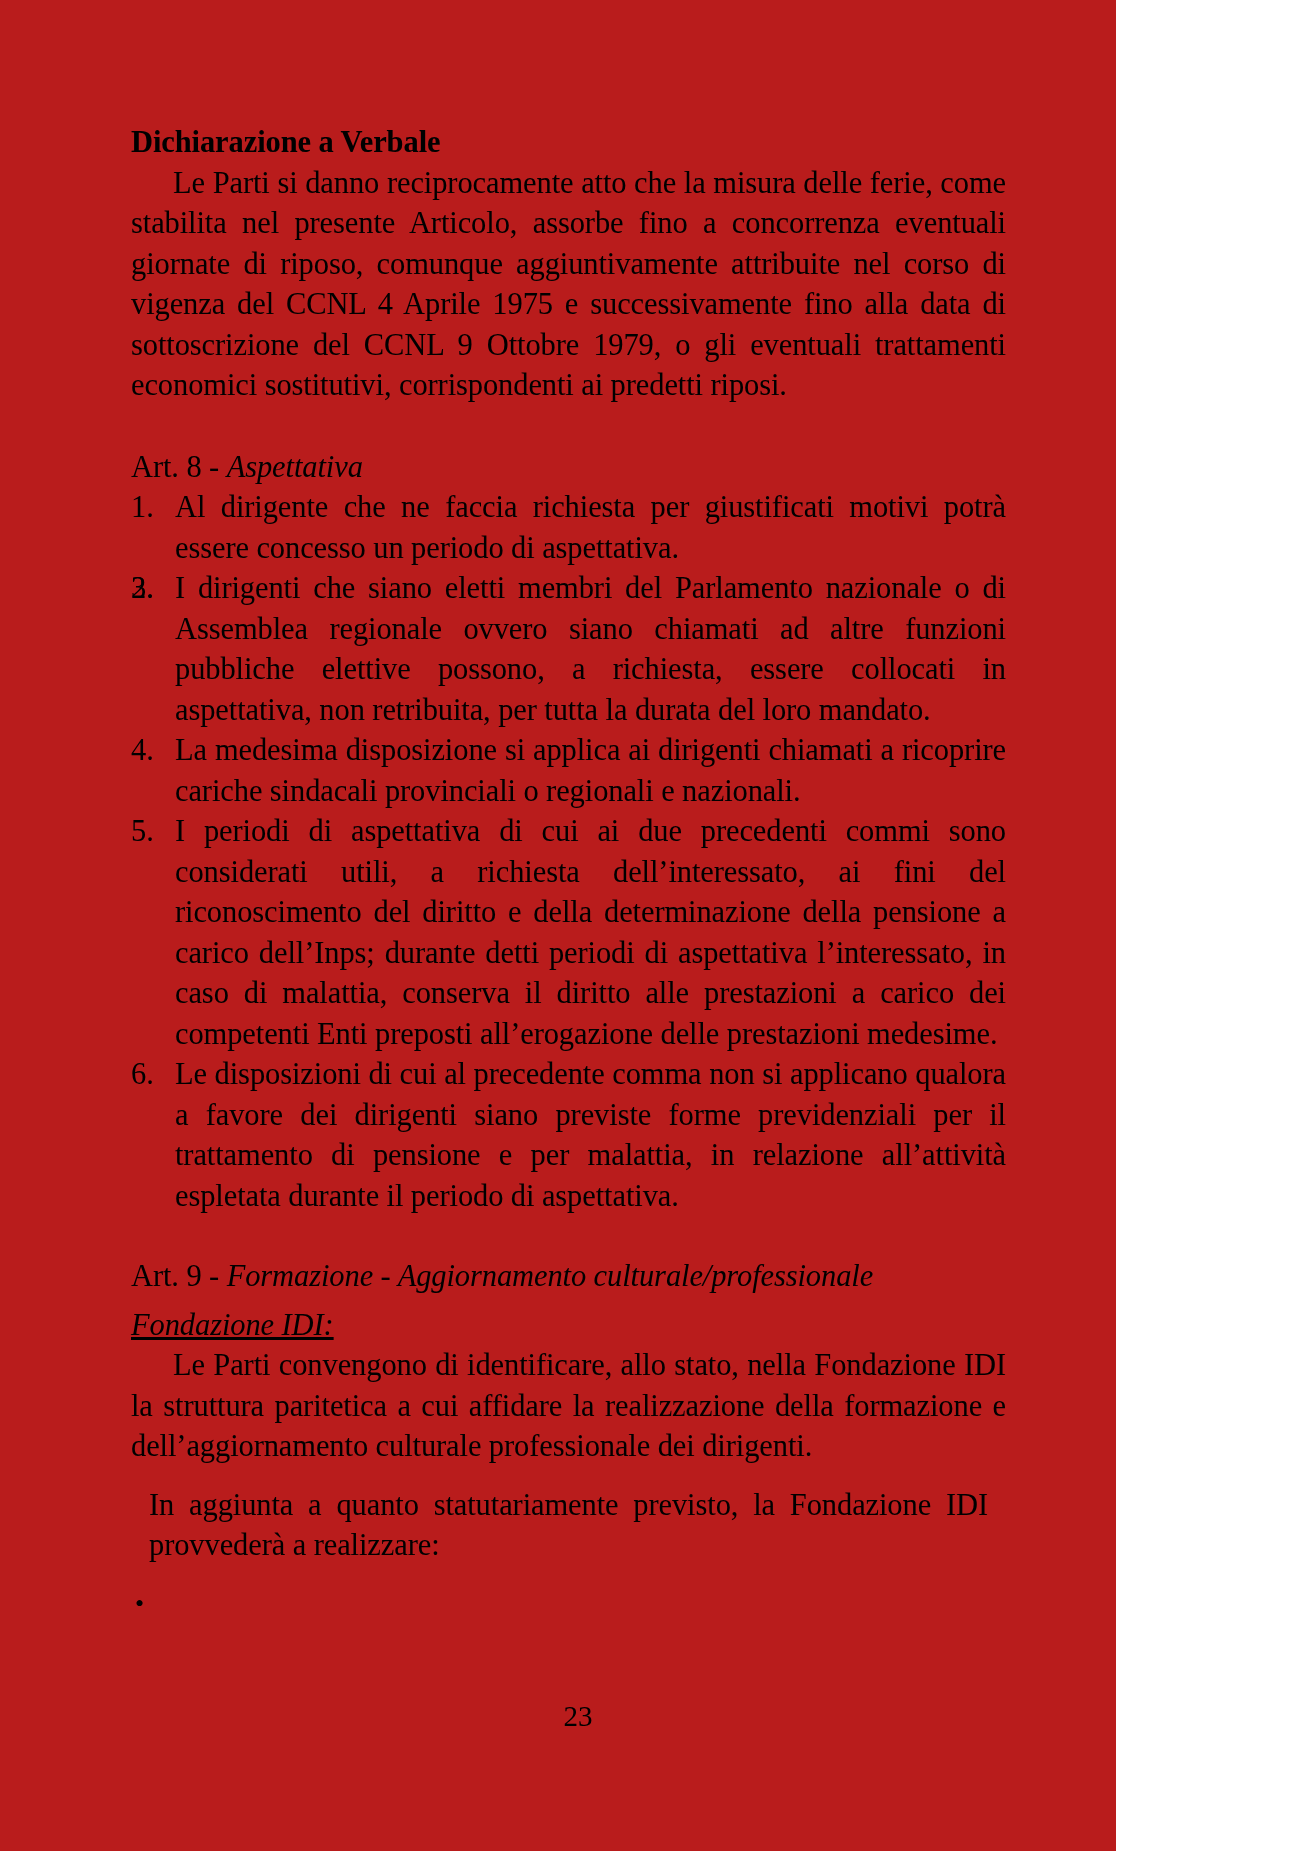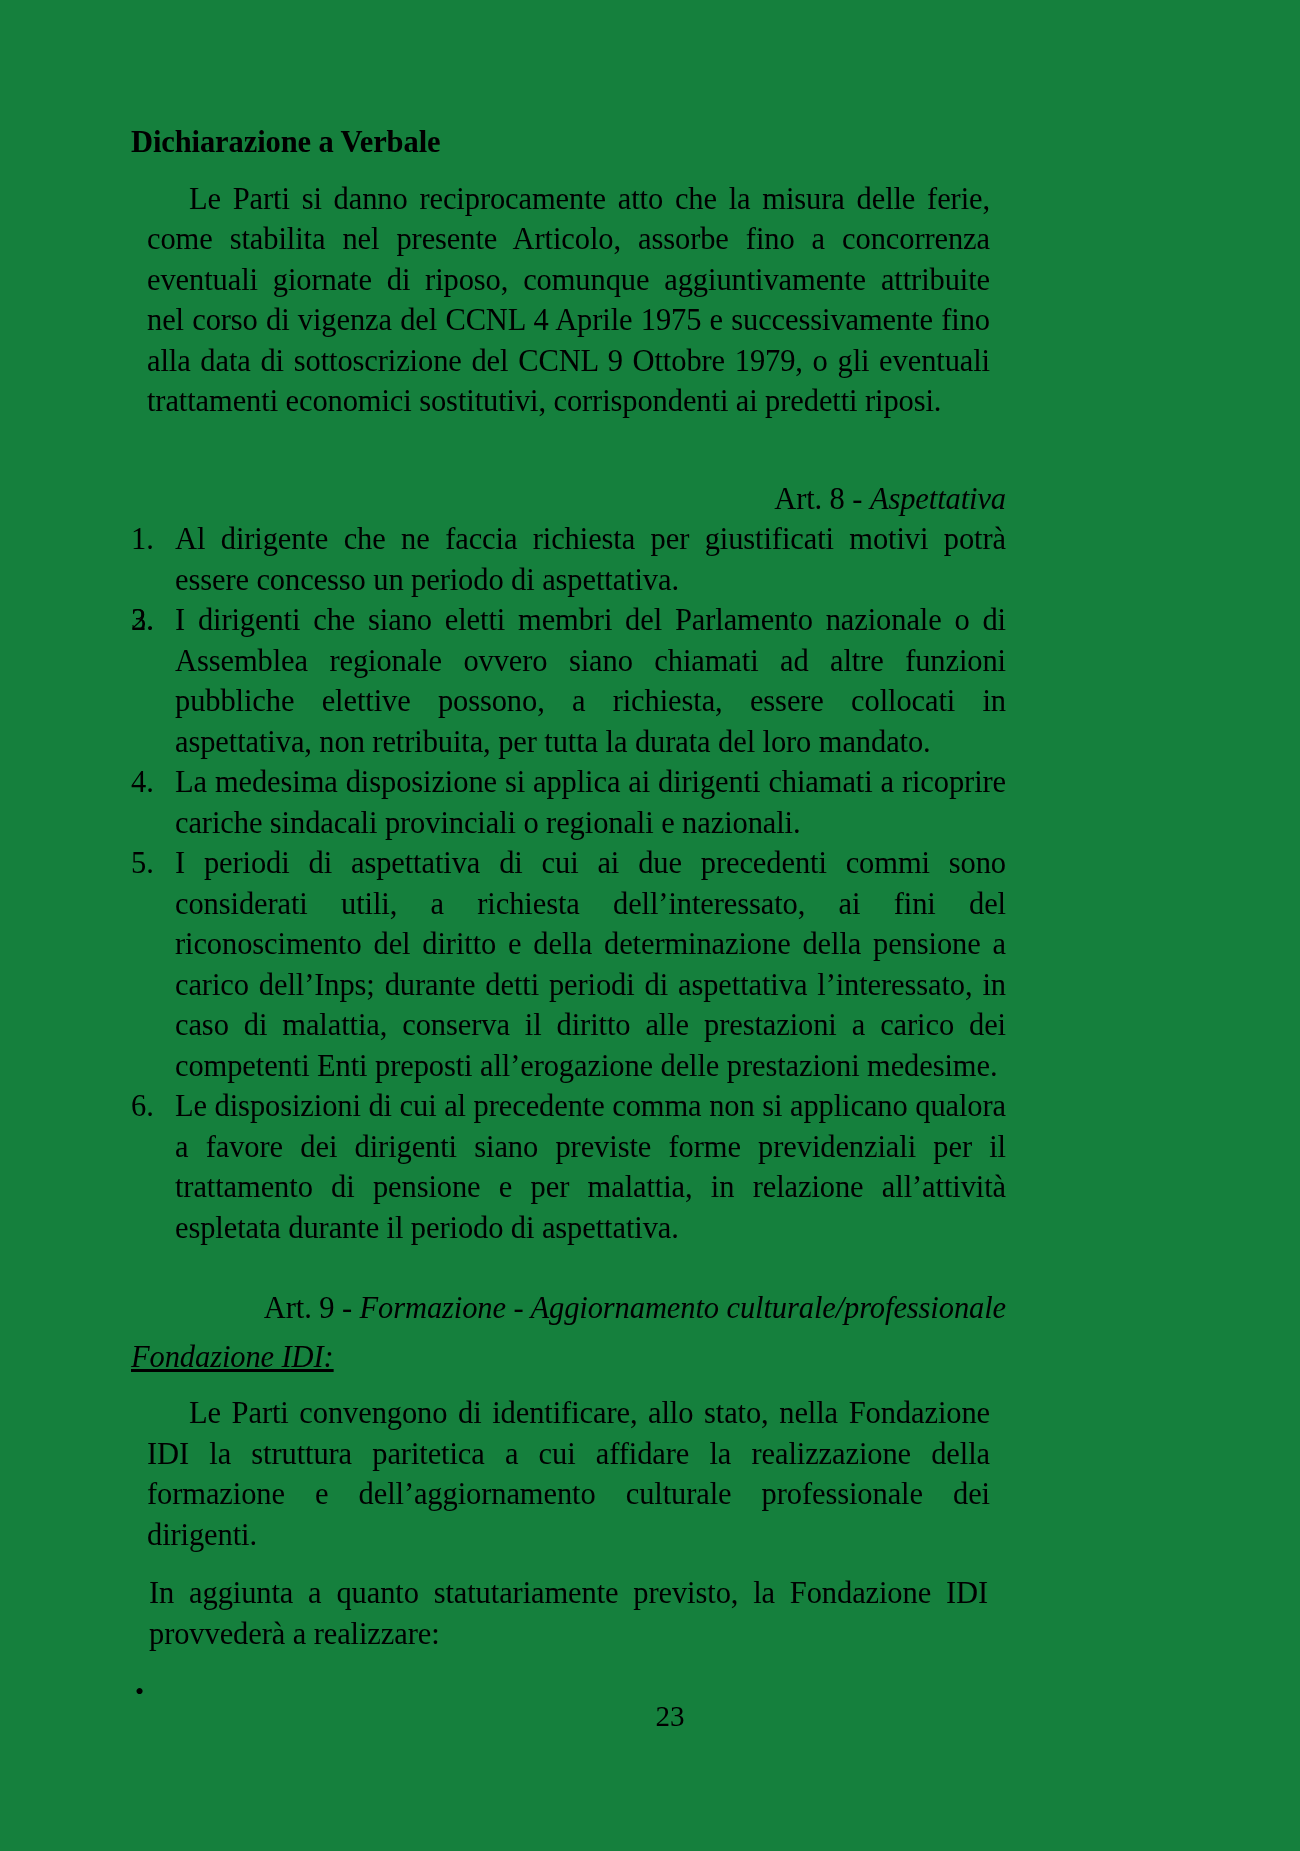--- a/index.html
+++ b/index.html
@@ -6,23 +6,23 @@
     margin: 0;
     padding: 0;
     background: #ffffff;
   }
   body {
     font-family: "Liberation Serif", "DejaVu Serif", serif;
     color: #000000;
   }
   .page {
     position: relative;
-    width: 1300px;
+    width: 1116px;
     height: 1851px;
-    background: #15803d;
+    background: #b91c1c;
     box-sizing: border-box;
     overflow: hidden;
   }
   .content {
     position: absolute;
     left: 131px;
     top: 122px;
     width: 875px;
   }
   .doc-text {
@@ -31,27 +31,27 @@
     text-align: justify;
     text-justify: inter-word;
     letter-spacing: -0.1px;
   }
   .heading-bold {
     font-weight: bold;
     text-align: left;
     margin: 0 0 0 0;
   }
   .para {
-    margin: 16px;
+    margin: 0;
     text-indent: 42px;
     text-align: justify;
   }
   .art-title {
     margin: 0;
-    text-align: right;
+    text-align: left;
   }
   .art-title .it {
     font-style: italic;
   }
   .sub-italic {
     margin: 0;
     font-style: italic;
     text-align: left;
     text-decoration: underline;
   }

